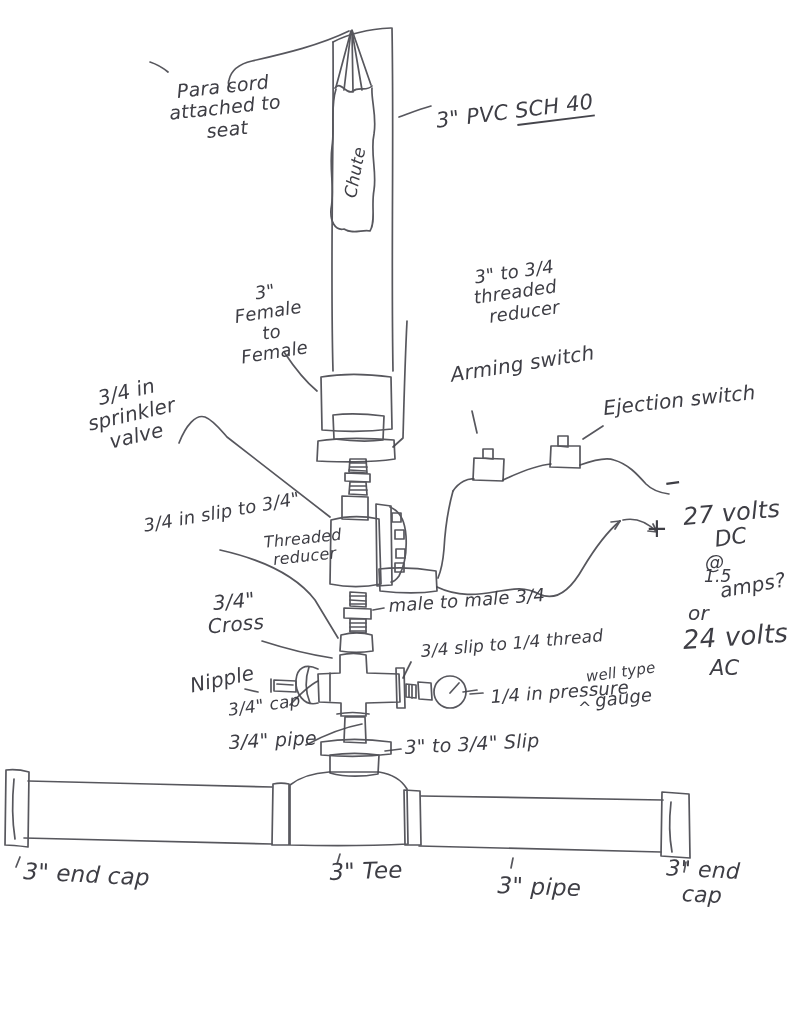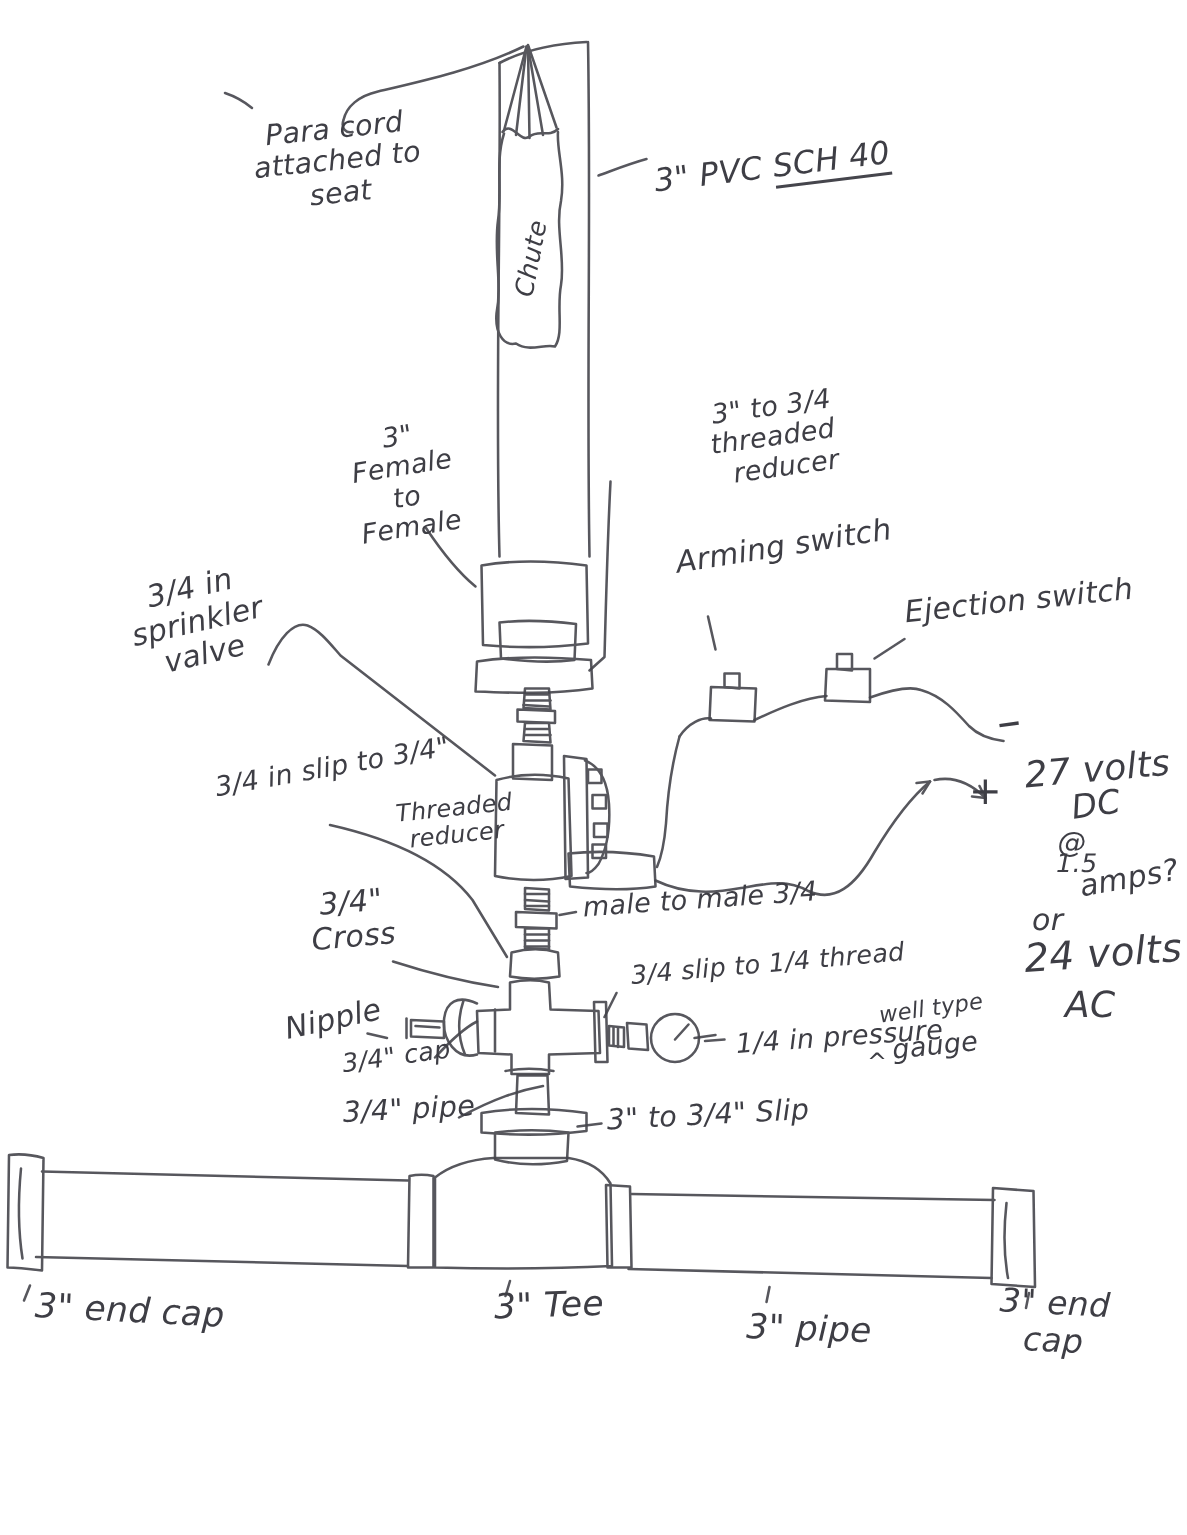--- a/index.html
+++ b/index.html
@@ -225,18 +225,18 @@
   <div class="lbl" style="left:664px;top:856px;width:80px;text-align:center;transform:rotate(3deg);font-size:22px">3" end
 cap</div>
 
   <div class="lbl" style="left:682px;top:504px;transform:rotate(-5deg);font-size:24px">27 volts</div>
   <div class="lbl" style="left:713px;top:528px;transform:rotate(-8deg);font-size:22px">DC</div>
   <div class="lbl" style="left:705px;top:552px;font-size:19px">@</div>
   <div class="lbl" style="left:704px;top:567px;font-size:17px">1.5</div>
   <div class="lbl" style="left:718px;top:580px;transform:rotate(-10deg);font-size:20px">amps?</div>
   <div class="lbl" style="left:688px;top:602px;font-size:20px">or</div>
   <div class="lbl" style="left:682px;top:626px;transform:rotate(-4deg);font-size:26px">24 volts</div>
-  <div class="lbl" style="left:710px;top:657px;font-size:24px">AC</div>
+  <div class="lbl" style="left:710px;top:657px;font-size:21px">AC</div>
 
   <div class="lbl" style="left:646px;top:514px;font-size:26px;font-style:normal">+</div>
   <div class="lbl" style="left:662px;top:464px;transform:rotate(-8deg);font-size:32px;font-style:normal">–</div>
 
 </div>
 
 </body></html>

